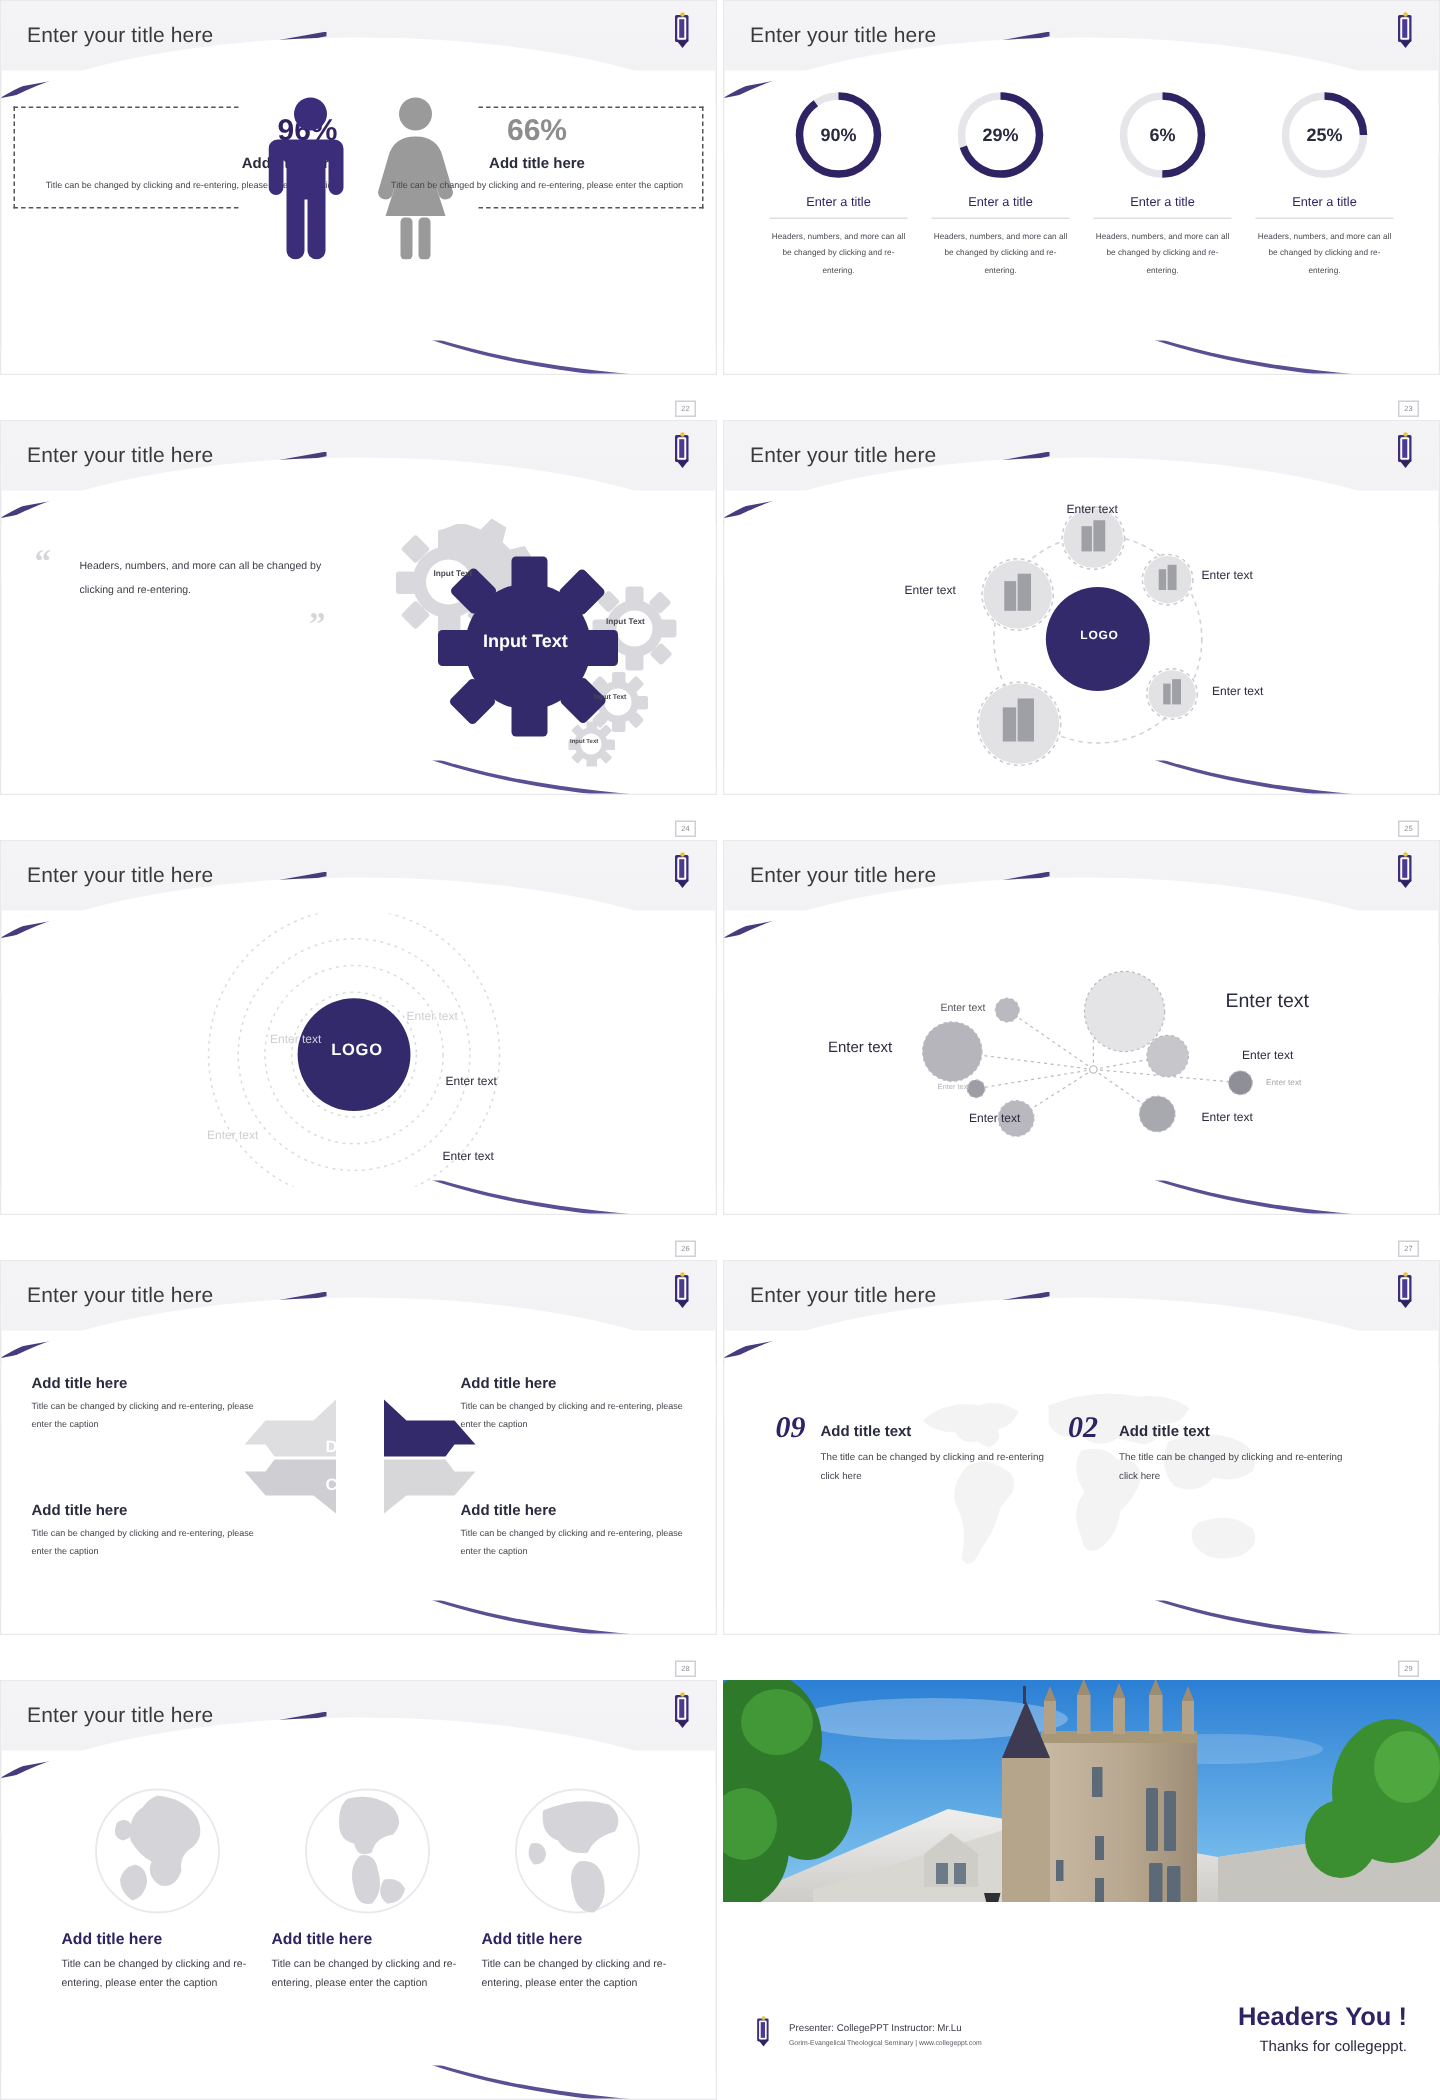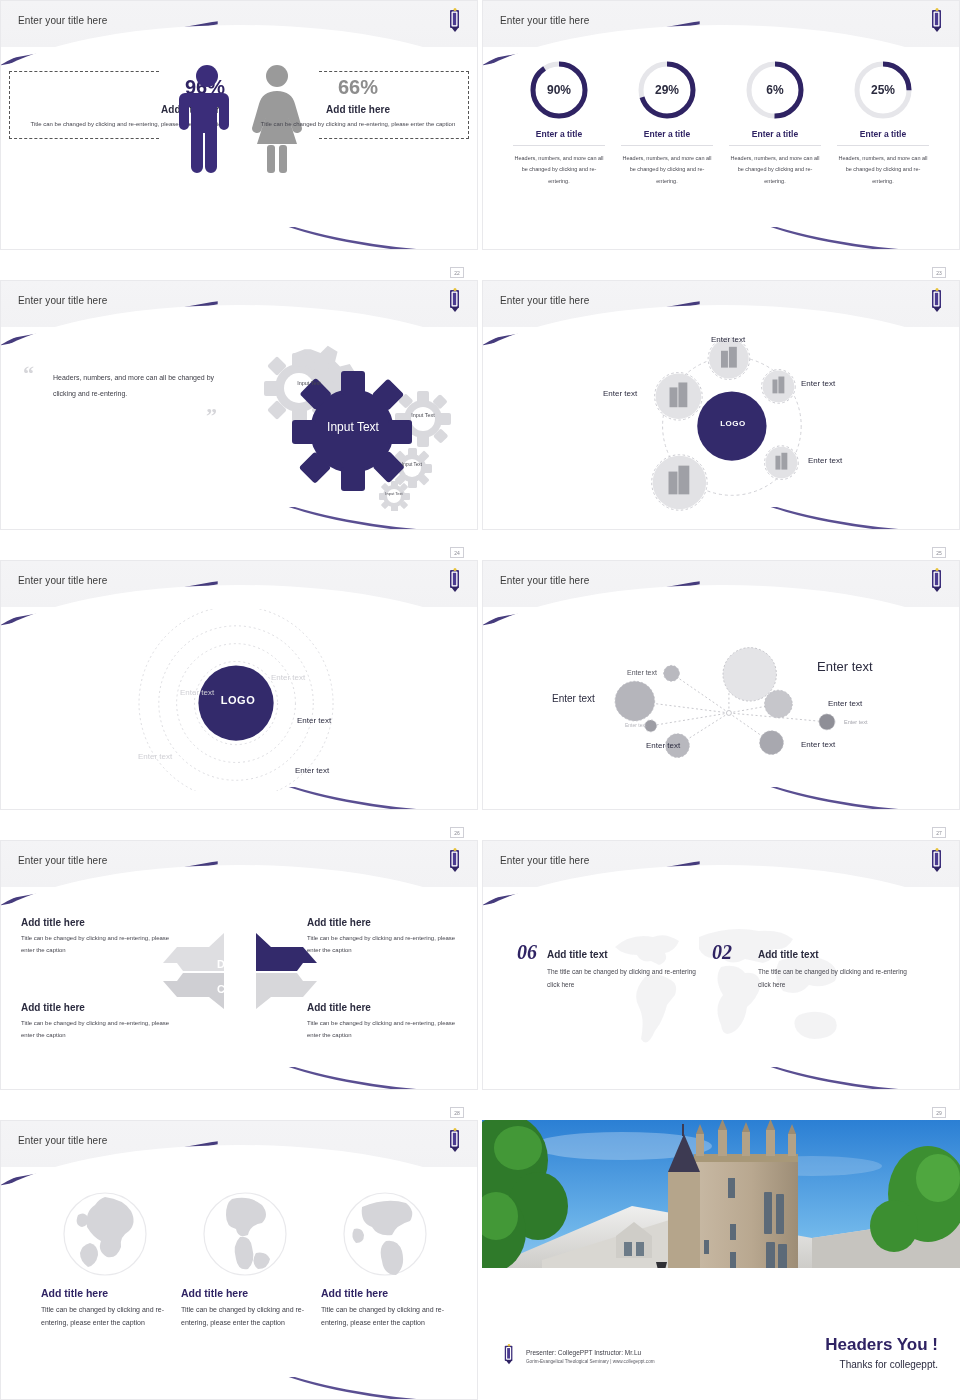--- a/index.html
+++ b/index.html
@@ -25,21 +25,21 @@
   }
   .slide.full { height:280px; border:1px solid #e9e9ec; }
 
   
   .hdr {
     position:absolute; left:0; top:0; width:100%; height:46px;
     background:linear-gradient(180deg,#f4f4f6 0%, #f2f2f4 100%);
   }
   .hdr-title {
     position:absolute; left:17px; top:14px;
-    font-size:10px; color:#3a3a3a; letter-spacing:.1px;
+    font-size:14px; color:#3a3a3a; letter-spacing:.1px;
     white-space:nowrap;
   }
   
   .curve-top {
     position:absolute; left:-6%; top:24px; width:112%; height:80px;
     background:#ffffff;
     border-radius:50% 50% 0 0 / 100% 100% 0 0;
   }
   .accent-top {
     position:absolute; left:-6%; top:20px; width:112%; height:80px;
@@ -89,34 +89,34 @@
   .figf { position:absolute; left:248px; top:14px; width:56px; height:110px; }
 
   
   .donuts { position:absolute; left:0; top:10px; width:100%; display:flex;
             justify-content:space-around; padding:0 22px; }
   .dcol { width:92px; text-align:center; }
   .dring { width:62px; height:62px; margin:0 auto; position:relative; }
   .dring svg { display:block; }
   .dval { position:absolute; inset:0; display:flex; align-items:center;
           justify-content:center; font-size:12px; font-weight:bold; color:#2b2b3f; }
-  .dtitle { font-size:8.5px; font-weight:bold; color:#2f2363; margin-top:8px;
+  .dtitle { font-size:8.5px; font-weight:normal; color:#2f2363; margin-top:8px;
             padding-bottom:6px; border-bottom:1px solid #dedee3; }
   .dtxt { font-size:5.5px; color:#4a4a52; line-height:2.05; margin-top:7px; }
 
   
   .quoteblk { position:absolute; left:22px; top:38px; width:200px; }
   .qmark { font-size:22px; color:#d6d6da; font-weight:bold; line-height:.6;
            font-family:"Liberation Serif", serif; }
   .qtext { font-size:7px; color:#3d3d46; line-height:2.3; margin-left:30px; margin-top:-10px; }
   .qmark2 { position:absolute; left:205px; top:74px; font-size:22px; color:#d6d6da;
             font-weight:bold; font-family:"Liberation Serif", serif; }
   .gears { position:absolute; left:225px; top:2px; width:250px; height:190px; }
-  .gearlbl { position:absolute; font-size:5.5px; color:#4a4a52; text-align:center;
-             line-height:1.25; font-weight:normal; }
+  .gearlbl { position:absolute; font-size:5.5px; color:#4a4a52; 
+             line-height:1.25; font-weight:bold; }
   .gearlbl.big { font-size:12px; color:#fff; line-height:1.15; }
 
   
   .lr { position:absolute; left:0; top:0; width:100%; height:100%; }
   .lr-lbl { position:absolute; font-size:8px; color:#2b2b3f; white-space:nowrap; }
 
   
   .cc-lbl { position:absolute; font-size:8px; color:#2b2b3f; white-space:nowrap; }
 
   
@@ -605,28 +605,28 @@
           <path d="M12 38 q16 -14 38 -10 q12 -5 26 4 q-4 10 -14 12 q4 8 -6 12 l-8 -4 q-10 2 -14 -6 q-14 0 -22 -8z"></path>
           <path d="M42 68 q12 -6 24 2 q10 4 6 16 l-8 10 q-4 16 -12 26 q-8 18 -14 8 q4 -20 -2 -32 q-8 -14 6 -30z"></path>
           <path d="M96 28 q30 -12 60 -6 q22 -2 34 8 q-6 12 -20 10 q4 10 -10 14 l-18 -4 q-14 8 -24 -2 q-16 4 -22 -8 z"></path>
           <path d="M118 58 q16 -4 24 6 q14 -2 16 12 q-4 14 -14 22 q-2 16 -12 24 q-12 8 -14 -6 q-8 -18 2 -30 q-10 -16 -2 -28z"></path>
           <path d="M176 52 q26 -10 48 0 q14 8 8 20 q-12 8 -26 4 q-10 12 -26 6 q-12 -14 -4 -30z"></path>
           <path d="M196 106 q22 -8 36 4 q6 12 -8 18 q-20 6 -30 -6 q-6 -10 2 -16z"></path>
         </g>
       </svg>
 
       <div style="position:absolute;left:34px;top:52px;display:flex;align-items:flex-start;gap:10px;">
-        <div class="num">06</div>
+        <div class="num">09</div>
         <div style="padding-top:8px;">
           <div class="numt">Add title text</div>
           <div class="nump" style="width:150px;">The title can be changed by clicking and re-entering click here</div>
         </div>
       </div>
 
-      <div style="position:absolute;left:229px;top:52px;display:flex;align-items:flex-start;gap:26px;">
+      <div style="position:absolute;left:229px;top:52px;display:flex;align-items:flex-start;gap:14px;">
         <div class="num">02</div>
         <div style="padding-top:8px;">
           <div class="numt">Add title text</div>
           <div class="nump" style="width:150px;">The title can be changed by clicking and re-entering click here</div>
         </div>
       </div>
     </div>
     <div class="curve-bot"></div>
     <div class="accent-bot"></div>
    </div>

